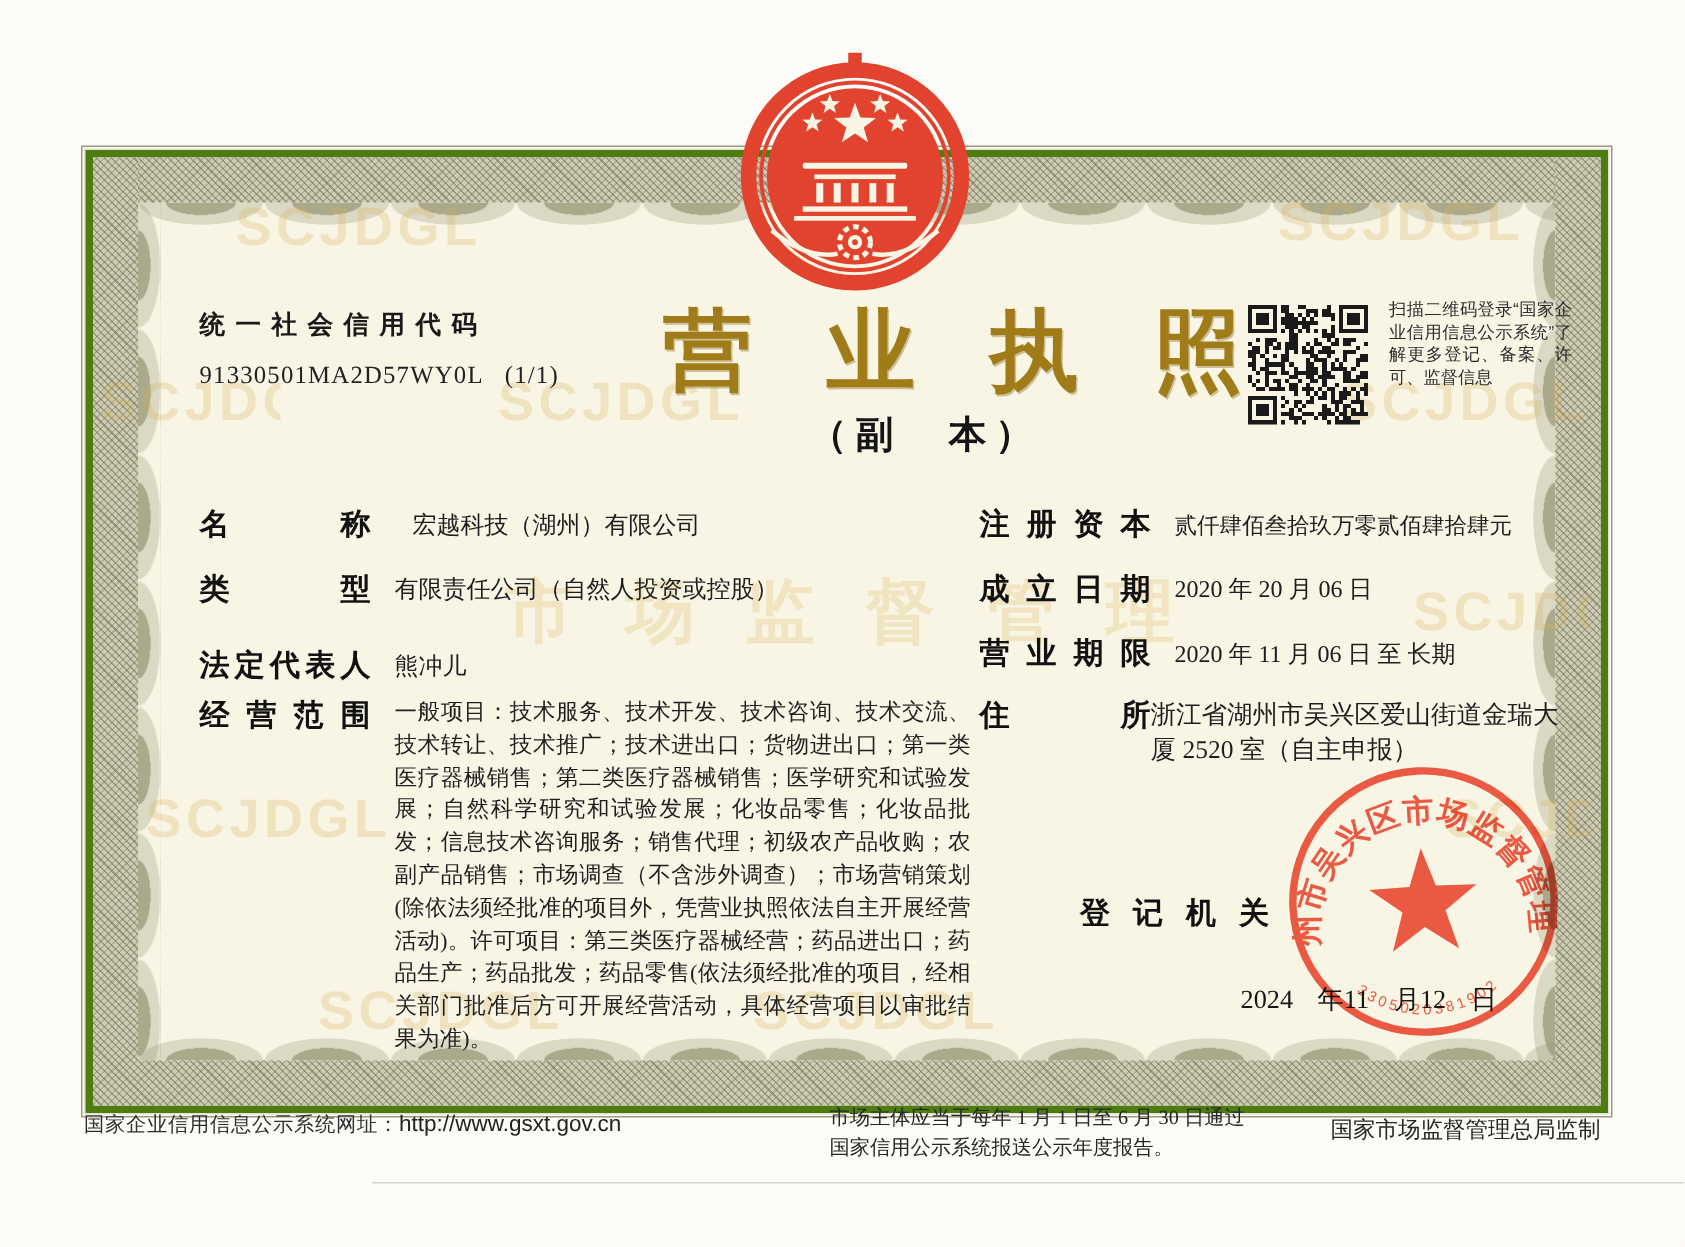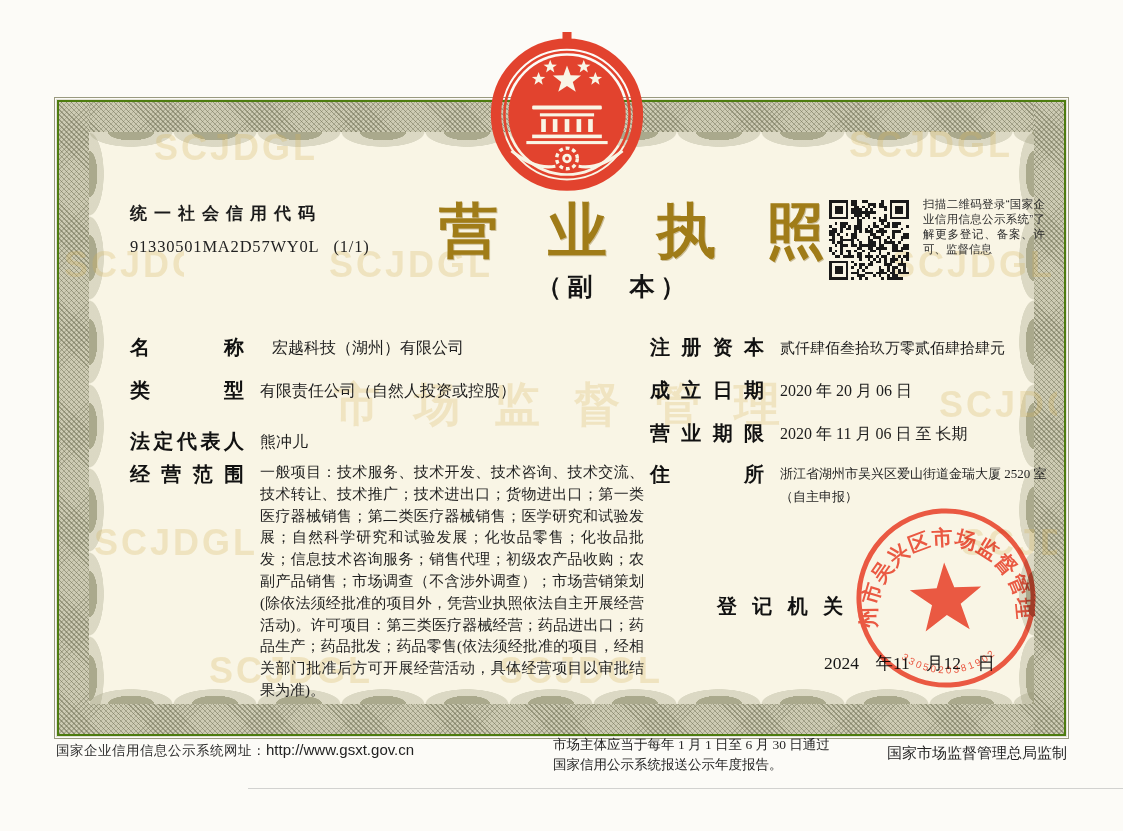--- a/index.html
+++ b/index.html
@@ -6,21 +6,21 @@
   body{
     width:1123px;height:831px;position:relative;overflow:hidden;
     background:#fcfbf7;
     font-family:"Liberation Serif","DejaVu Serif",serif;
     color:#1f1f1f;
   }
   
   .cert{
     position:absolute;left:57px;top:100px;width:1005px;height:632px;
     background:#f9f5e5;
-    border:2px solid #4d7c0f;
+    border:5px solid #4d7c0f;
     outline:1px solid #9a9a80;outline-offset:2px;
     box-shadow:0 0 0 1px rgba(142,142,114,.25);
   }
   .edge{position:absolute;background-color:#c6c4ab;
     background-image:
       repeating-linear-gradient(45deg, rgba(118,118,92,.55) 0 1px, rgba(249,245,229,.15) 1px 3.5px),
       repeating-linear-gradient(-45deg, rgba(118,118,92,.45) 0 1px, rgba(249,245,229,0) 1px 3.5px);
   }
   .edge.t{left:0;top:0;right:0;height:30px;}
   .edge.b{left:0;bottom:0;right:0;height:30px;}
@@ -78,21 +78,21 @@
   
   .row{position:absolute;display:flex;align-items:flex-start;}
   .lbl{
     font-family:"Liberation Sans","DejaVu Sans",sans-serif;font-weight:bold;
     font-size:20px;color:#111;width:114px;flex:0 0 114px;
     text-align:justify;text-align-last:justify;line-height:24px;
   }
   .val{font-size:16px;line-height:24px;color:#1d1d1d;margin-left:16px;padding-top:1px;}
   .val.small{font-size:15px;}
   .para{width:384px;text-align:justify;font-size:15px;line-height:21.8px;margin-left:16px;}
-  .addr{width:288px;font-size:13px;line-height:23px;margin-left:16px;}
+  .addr{width:288px;font-size:17px;line-height:23px;}
   .authority{position:absolute;left:658px;top:492px;}
   .authority .lbl{width:126px;flex:0 0 126px;}
   .issue-date{
     position:absolute;left:765px;top:549px;font-size:17.5px;color:#161616;
     word-spacing:12px;white-space:nowrap;
   }
 
   
   .seal{position:absolute;left:793px;top:402px;width:188px;height:188px;
     opacity:.88;mix-blend-mode:multiply;transform:rotate(-3deg);}

